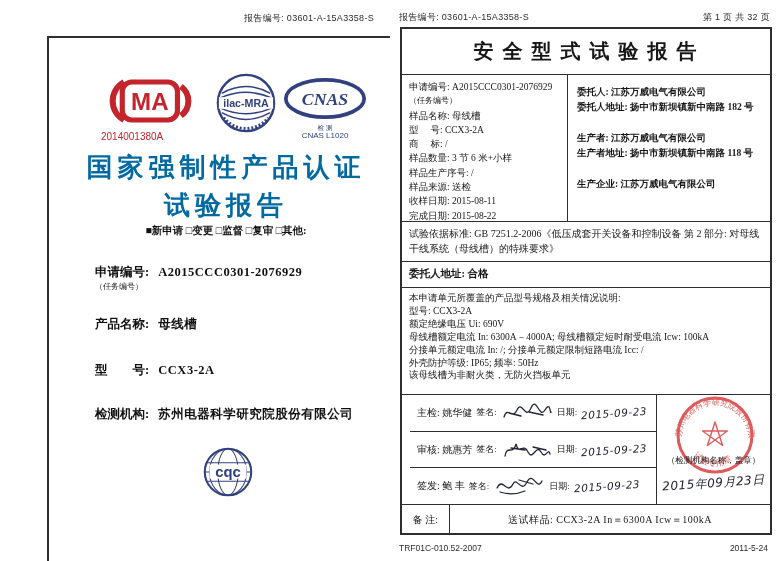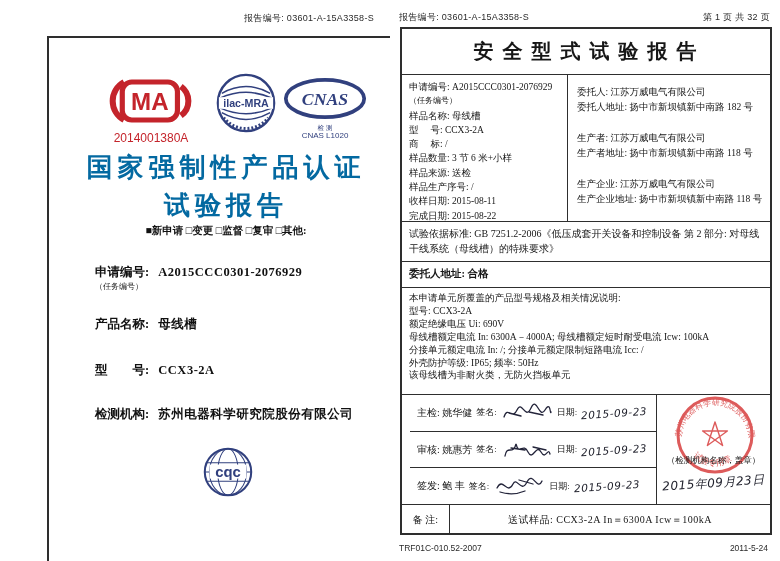--- a/index.html
+++ b/index.html
@@ -17,42 +17,42 @@
   #page-left  { left:0;   width:390px; }
   #page-right { left:390px; width:390px; }
 
   .report-no { font-size:9px; letter-spacing:0.3px; color:#2a2a2a; font-family:"Liberation Sans","DejaVu Sans",sans-serif; }
 
   
   .frame {
     position:absolute; left:14px; top:36px; width:358px; height:552px;
     border:2px solid #2e2e2e; background:#fff;margin-left:33px;
   }
-  .logo-num { color:#c4242b; font-size:12px; font-family:"Liberation Sans",sans-serif; text-align:center; margin-top:1px; }
+  .logo-num { color:#c4242b; font-size:10px; font-family:"Liberation Sans",sans-serif; margin-top:1px; }
   .cnas-sub { color:#31407e; font-family:"Liberation Sans",sans-serif; text-align:center; line-height:1.15; }
   .big-title { width:100%; text-align:center; font-size:26px; letter-spacing:5px; font-weight:600; color:#0369a1; }
   .chk-row { width:100%; text-align:center; font-size:10.5px; font-weight:700; color:#111; }
   .field { position:absolute; left:46px; font-size:12.5px; color:#111; }
   .field .lab { font-weight:600; }
   .field .val { font-weight:700; margin-left:6px; letter-spacing:0.5px; }
   .field-note { position:absolute; left:46px; font-size:8px; color:#222; }
 
   
   .rtable {
     position:absolute; left:10px; top:27px; width:372px; height:508px;
     border:2px solid #2e2e2e; background:#fff;
     font-size:9.5px; color:#161616;
   }
   .row { position:relative; width:100%; border-bottom:1px solid #2e2e2e; }
   .row:last-child { border-bottom:none; }
   .rtitle { height:46px; display:flex; align-items:center; justify-content:center;
             font-size:20px; letter-spacing:2px; font-weight:600; }
   .rinfo { height:147px; display:flex; }
   .rinfo-left  { width:166px; border-right:1px solid #2e2e2e; padding:5px 0 0 7px; line-height:14.3px; }
-  .rinfo-right { flex:1; padding:10px 0 0 9px; line-height:14.5px; }
+  .rinfo-right { flex:1; padding:10px 0 0 9px; line-height:14.5px;font-weight:bold; }
   .grp { margin-bottom:17px; }
   .rstd  { height:40px; padding:4px 7px 0 7px; line-height:15px; font-size:10px; }
   .rconc { height:26px; padding:5px 7px 0 7px; font-size:10.5px; font-weight:600; }
   .rcov  { height:107px; padding:4px 7px 0 7px; line-height:12.9px; }
   .rsign { height:110px; display:flex;padding-left:8px; }
   .sig-col { width:247px; border-right:1px solid #2e2e2e; display:flex; flex-direction:column; }
   .sig-row { flex:1; border-bottom:1px solid #2e2e2e; display:flex; align-items:center; padding-left:7px; gap:4px; position:relative; }
   .sig-row:last-child { border-bottom:none; }
   .sig-role { font-size:10px; white-space:nowrap; }
   .sig-lab  { font-size:9px; white-space:nowrap; }
@@ -159,37 +159,36 @@
     <div class="row rtitle">安 全 型 式 试 验 报 告</div>
 
     <div class="row rinfo">
       <div class="rinfo-left">
         <div>申请编号: A2015CCC0301-2076929</div>
         <div style="font-size:8px;">（任务编号）</div>
         <div>样品名称: 母线槽</div>
         <div>型　 号: CCX3-2A</div>
         <div>商　 标: /</div>
         <div>样品数量: 3 节 6 米+小样</div>
+        <div>样品生产序号: /</div>
         <div>样品来源: 送检</div>
-        <div>样品生产序号: /</div>
         <div>收样日期: 2015-08-11</div>
         <div>完成日期: 2015-08-22</div>
       </div>
       <div class="rinfo-right">
         <div class="grp">
           <div>委托人: 江苏万威电气有限公司</div>
           <div>委托人地址: 扬中市新坝镇新中南路 182 号</div>
         </div>
         <div class="grp">
           <div>生产者: 江苏万威电气有限公司</div>
           <div>生产者地址: 扬中市新坝镇新中南路 118 号</div>
         </div>
         <div class="grp">
           <div>生产企业: 江苏万威电气有限公司</div>
-          <div>生产企业地址: 扬中市新坝镇新中南路 118 号</div>
         </div>
       </div>
     </div>
 
     <div class="row rstd">试验依据标准: GB 7251.2-2006《低压成套开关设备和控制设备 第 2 部分: 对母线干线系统（母线槽）的特殊要求》</div>
 
     <div class="row rconc">委托人地址: 合格</div>
 
     <div class="row rcov">
       <div>本申请单元所覆盖的产品型号规格及相关情况说明:</div>

